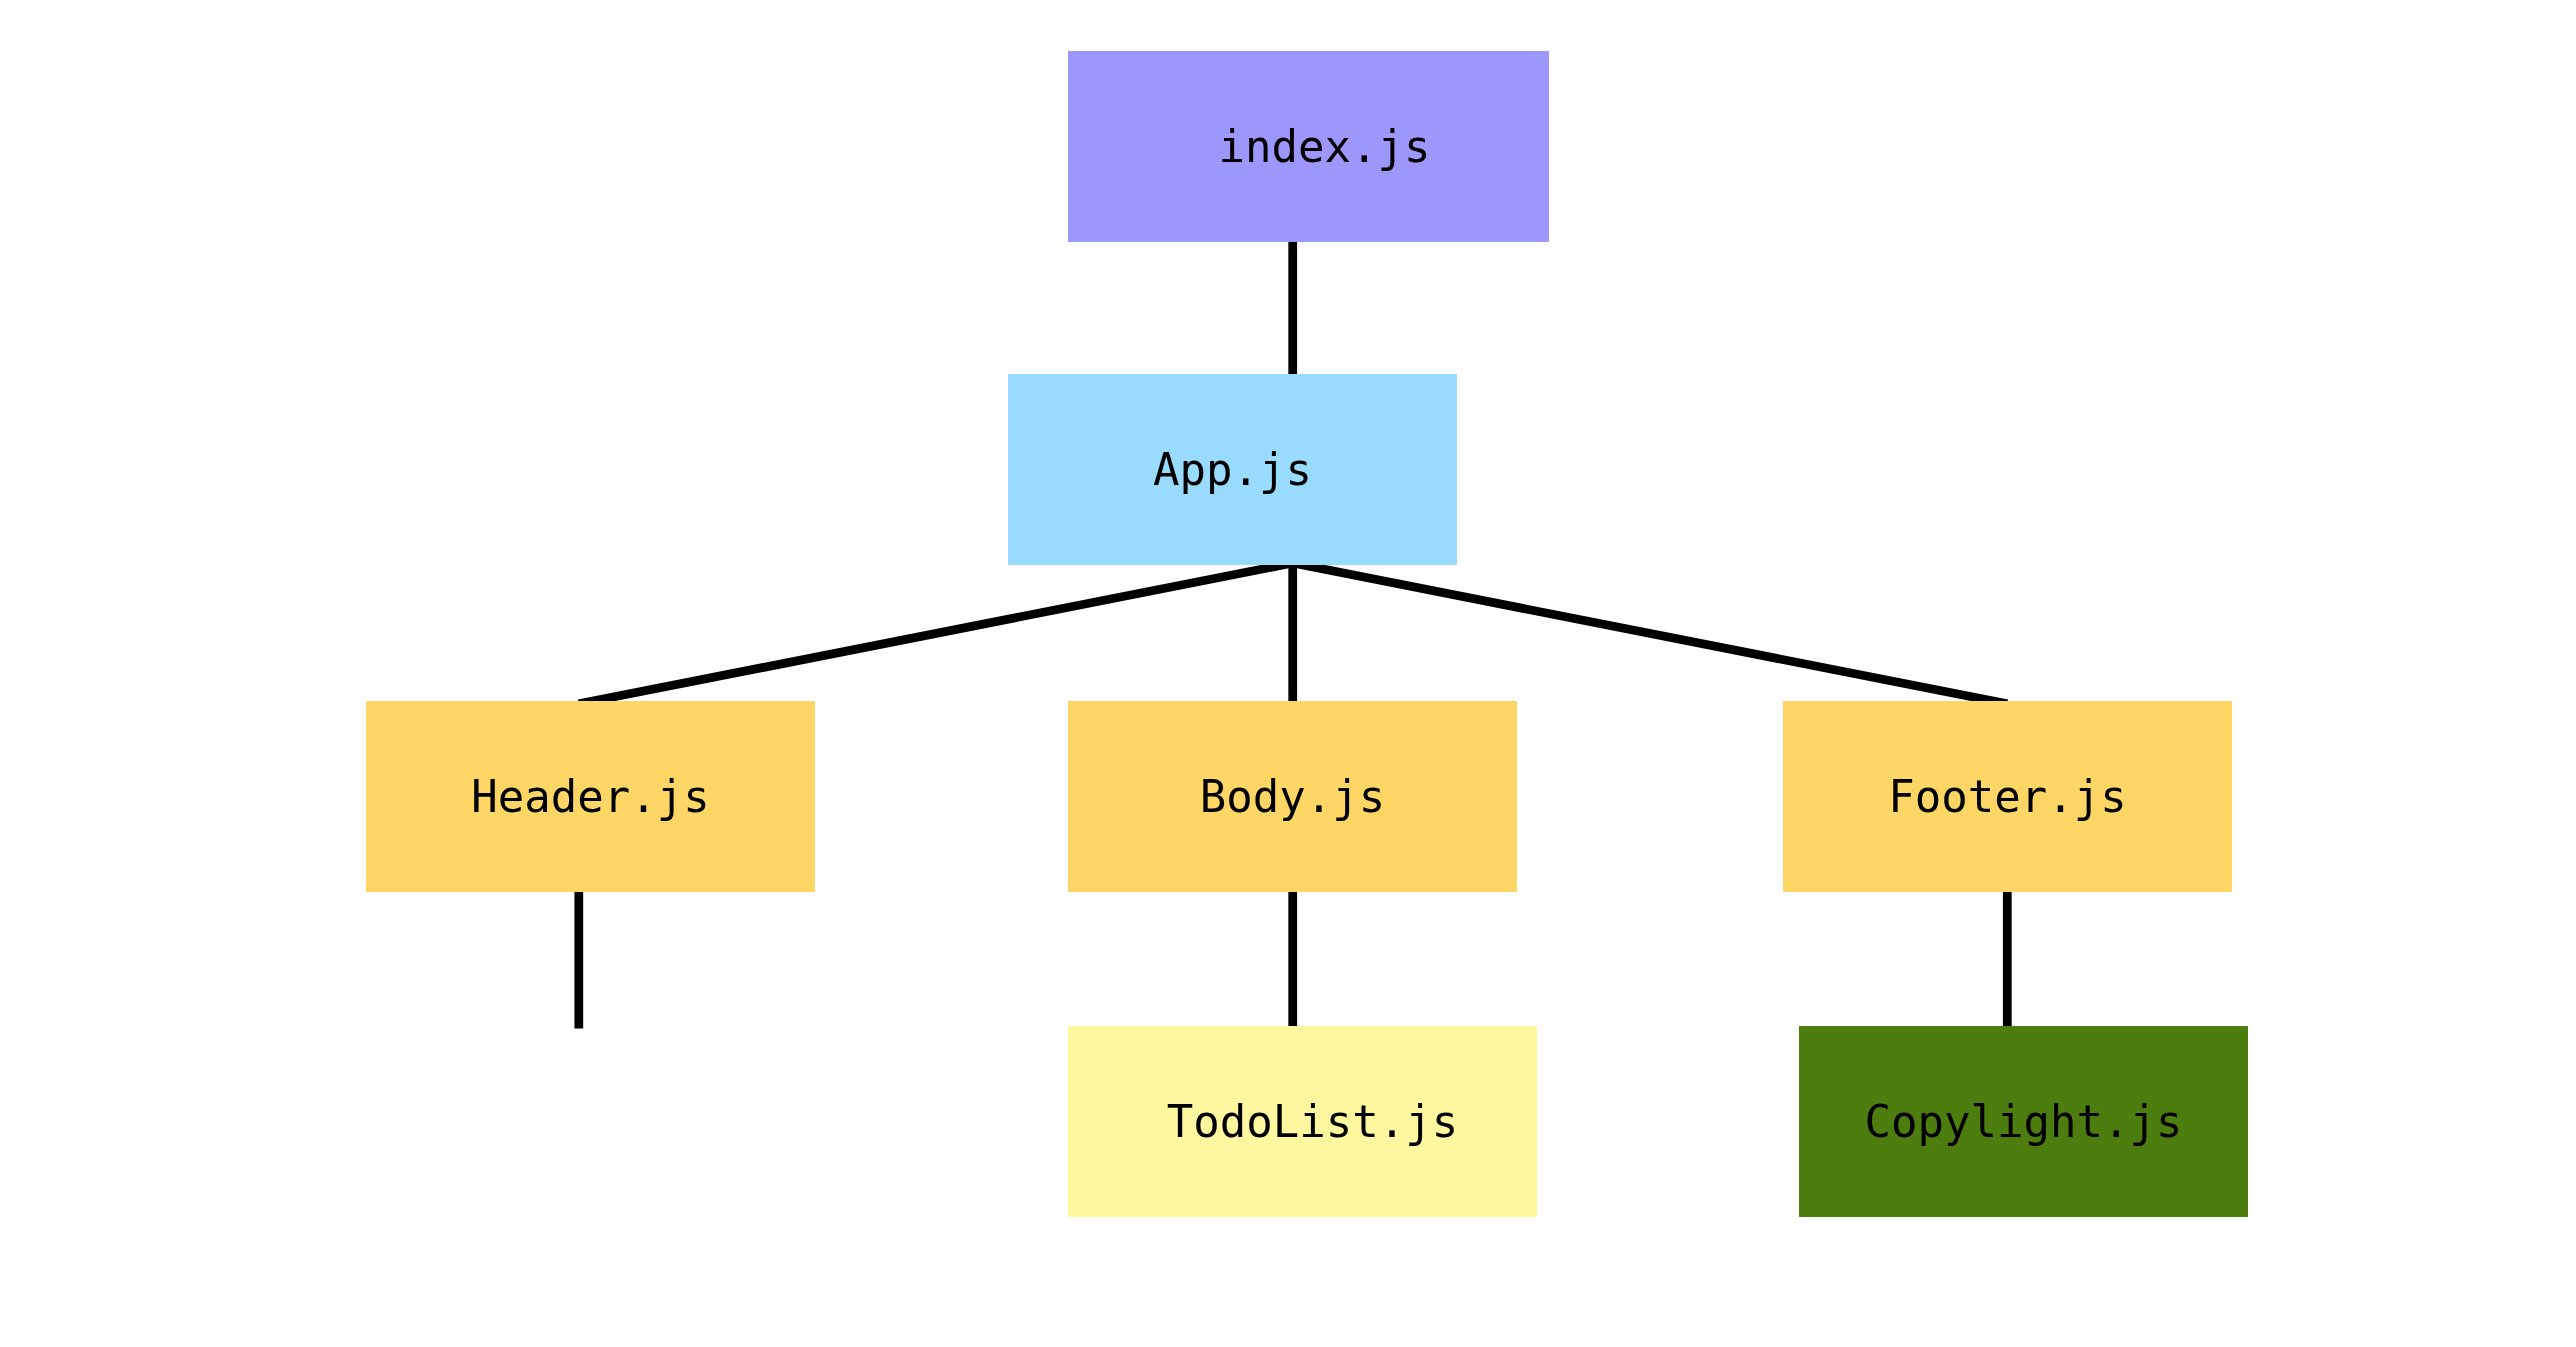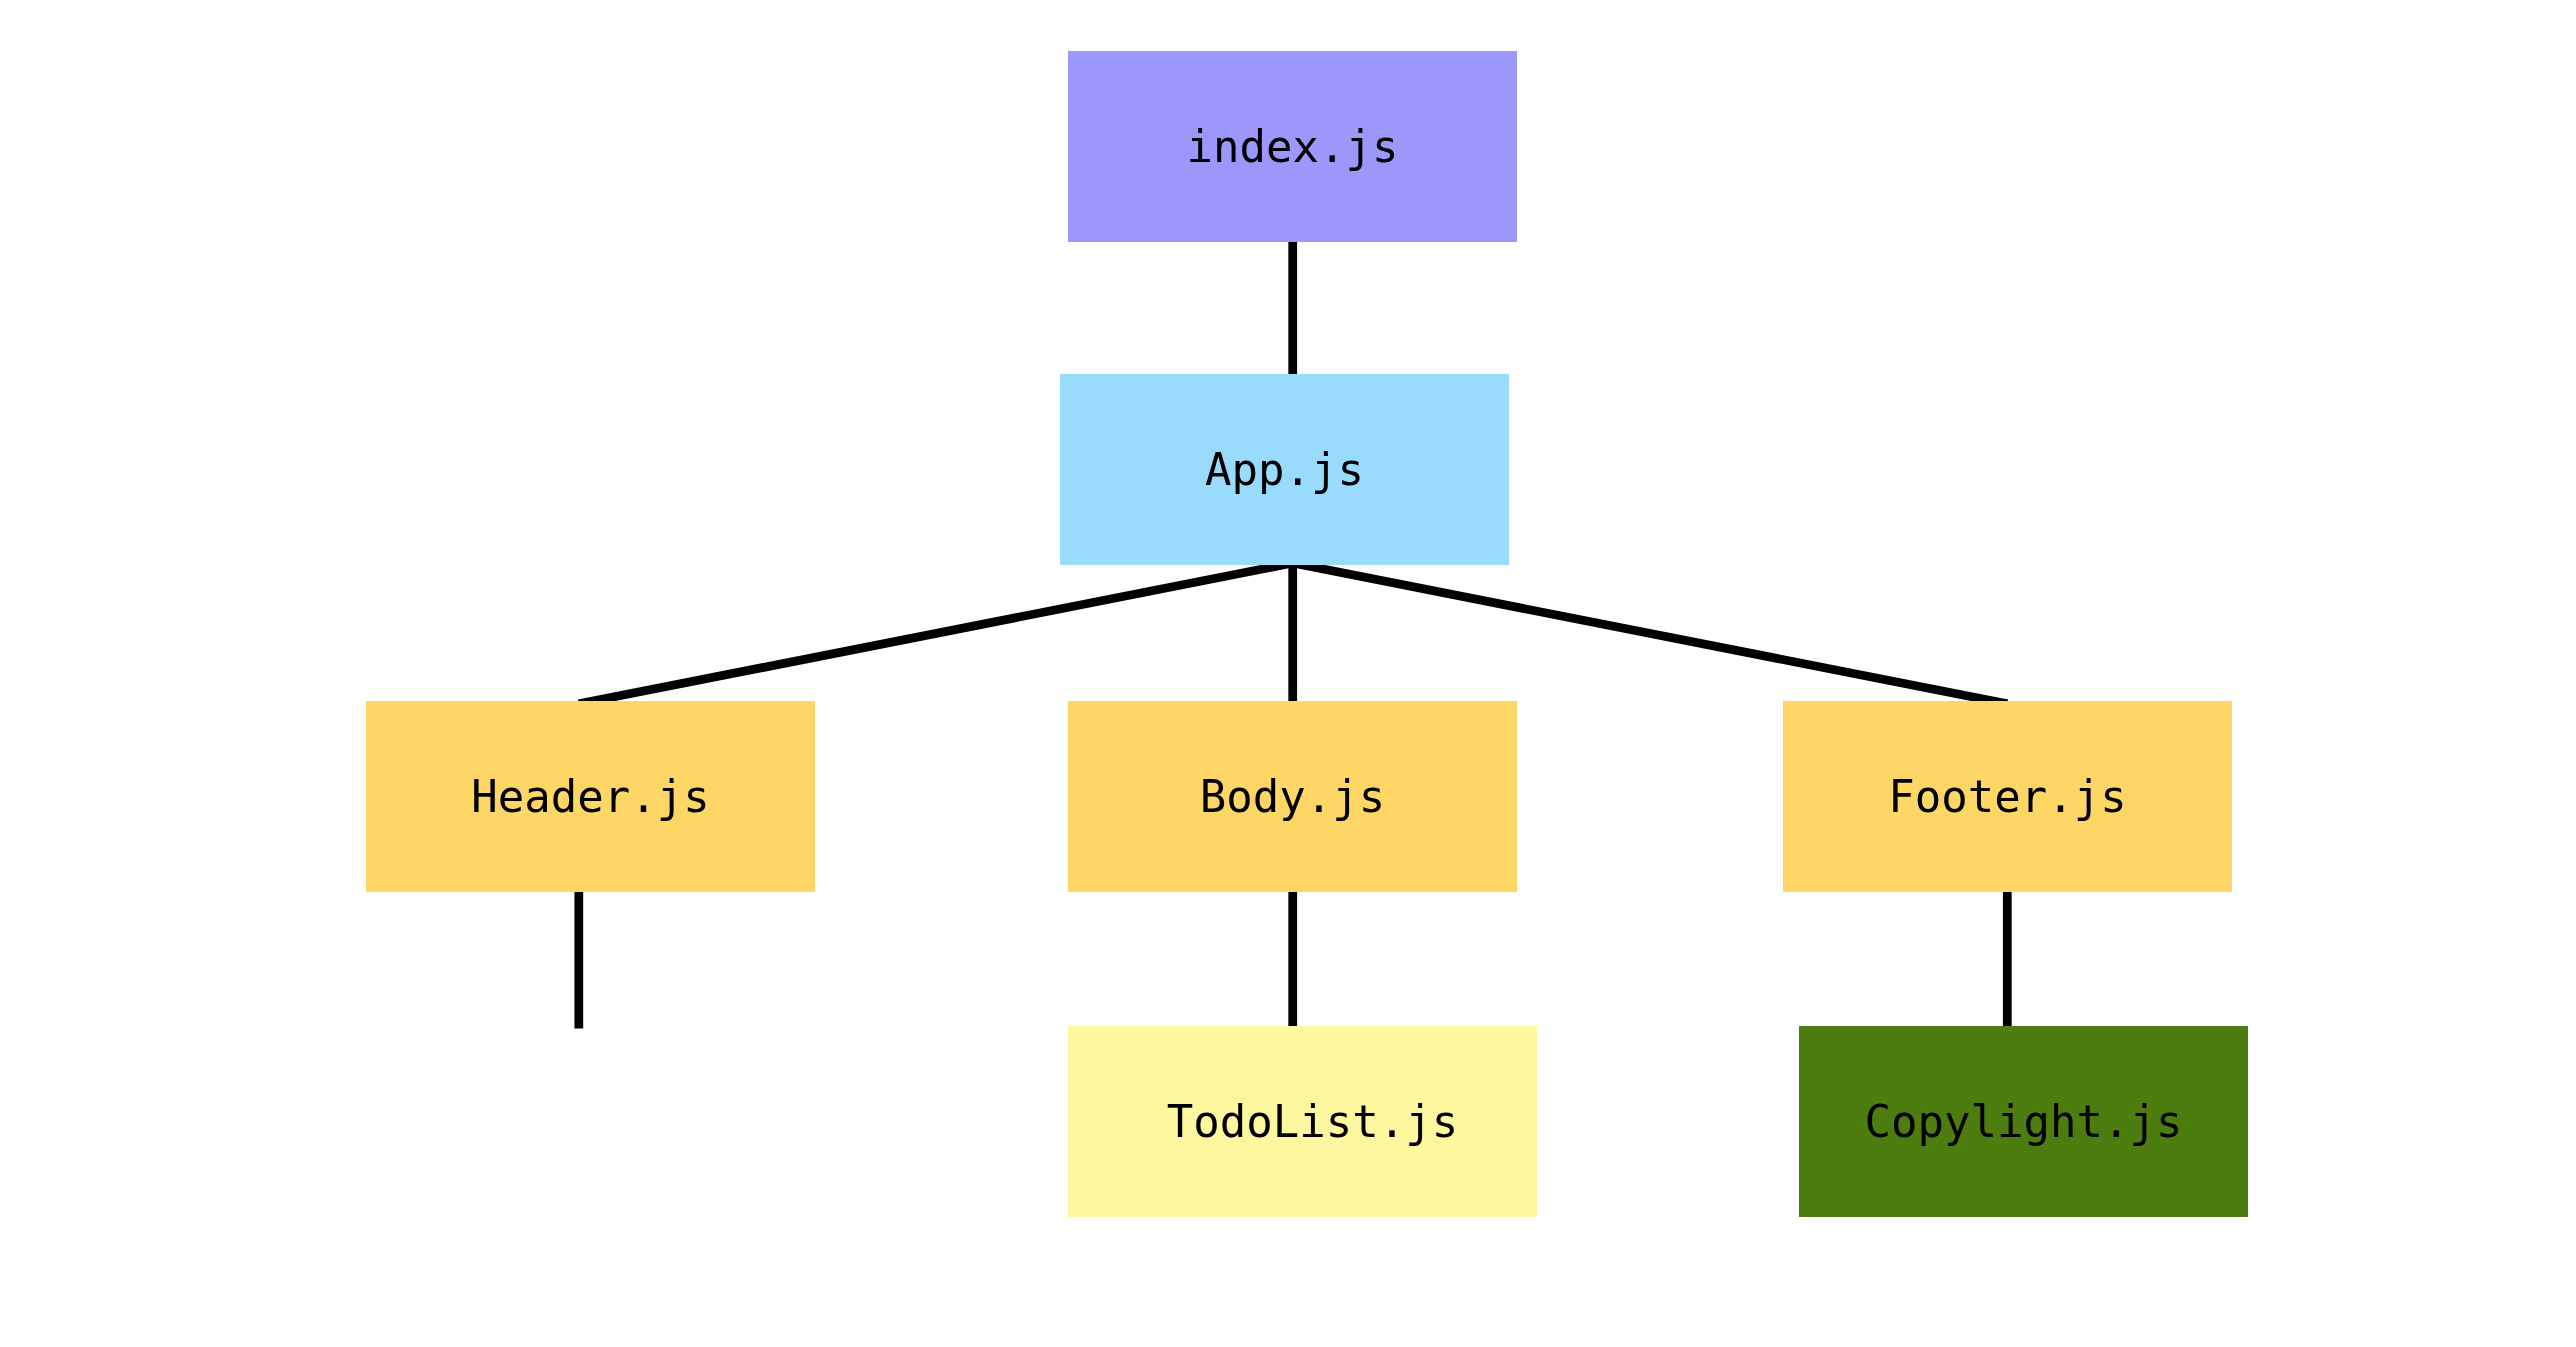--- a/index.html
+++ b/index.html
@@ -33,21 +33,21 @@
     height: 191px;
     z-index: 2;
     display: flex;
     align-items: center;
     justify-content: center;
     font-size: 44px;
     color: #000000;
     white-space: nowrap;
   }
   #n-index    { left: 1068px; top: 51px; }
-  #n-app      { left: 1060px; top: 374px; }
+  #n-app      { left: 1008px; top: 374px; }
   #n-header   { left: 354px;  top: 701px; margin-left: 12px; }
   #n-body     { left: 1068px; top: 701px; }
   #n-footer   { left: 1783px; top: 701px; }
   #n-navbar   { left: 354px;  top: 1026px; }
   #n-todolist { left: 1068px; top: 1026px; }
   #n-copylight{ left: 1783px; top: 1026px; }
 </style>
 </head>
 <body>
 
@@ -58,21 +58,21 @@
       <line x1="1919" y1="355" x2="1919" y2="559"></line>
       <line x1="1919" y1="836" x2="859" y2="1045"></line>
       <line x1="1919" y1="835" x2="1919" y2="1045"></line>
       <line x1="1919" y1="836" x2="2980" y2="1045"></line>
       <line x1="859" y1="1320" x2="859" y2="1527"></line>
       <line x1="1919" y1="1320" x2="1919" y2="1527"></line>
       <line x1="2980" y1="1320" x2="2980" y2="1527"></line>
     </g>
   </svg>
 
-  <div class="node" id="n-index" style="background-color: rgb(155, 151, 251);">index.js</div>
+  <div class="node" id="n-index" style="background-color: rgb(155, 151, 251); padding-left: 32px;">index.js</div>
 
   <div class="node" id="n-app" style="background-color: rgb(153, 219, 253);">App.js</div>
 
   <div class="node" id="n-header" style="background-color: rgb(253, 214, 101);">Header.js</div>
 
   <div class="node" id="n-body" style="background-color: rgb(253, 214, 101);">Body.js</div>
 
   <div class="node" id="n-footer" style="background-color: rgb(253, 214, 101);">Footer.js</div>
 
 

